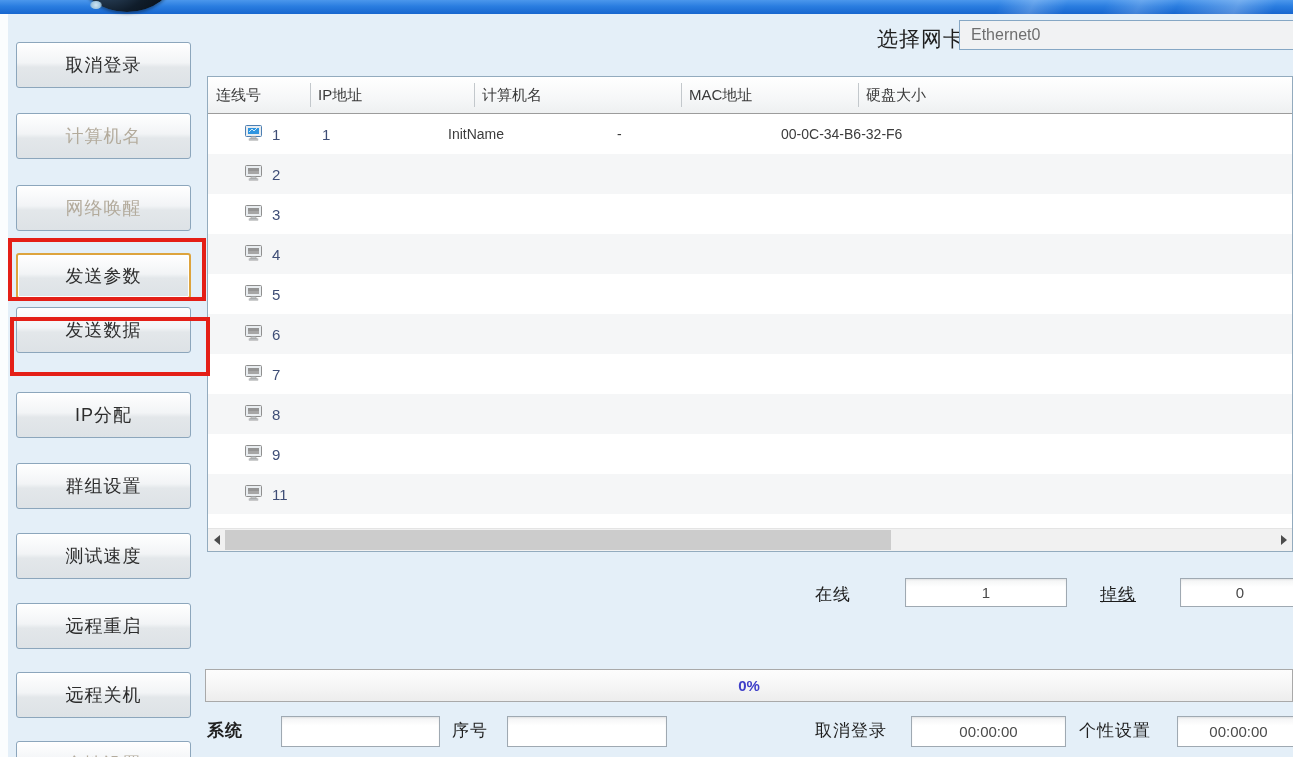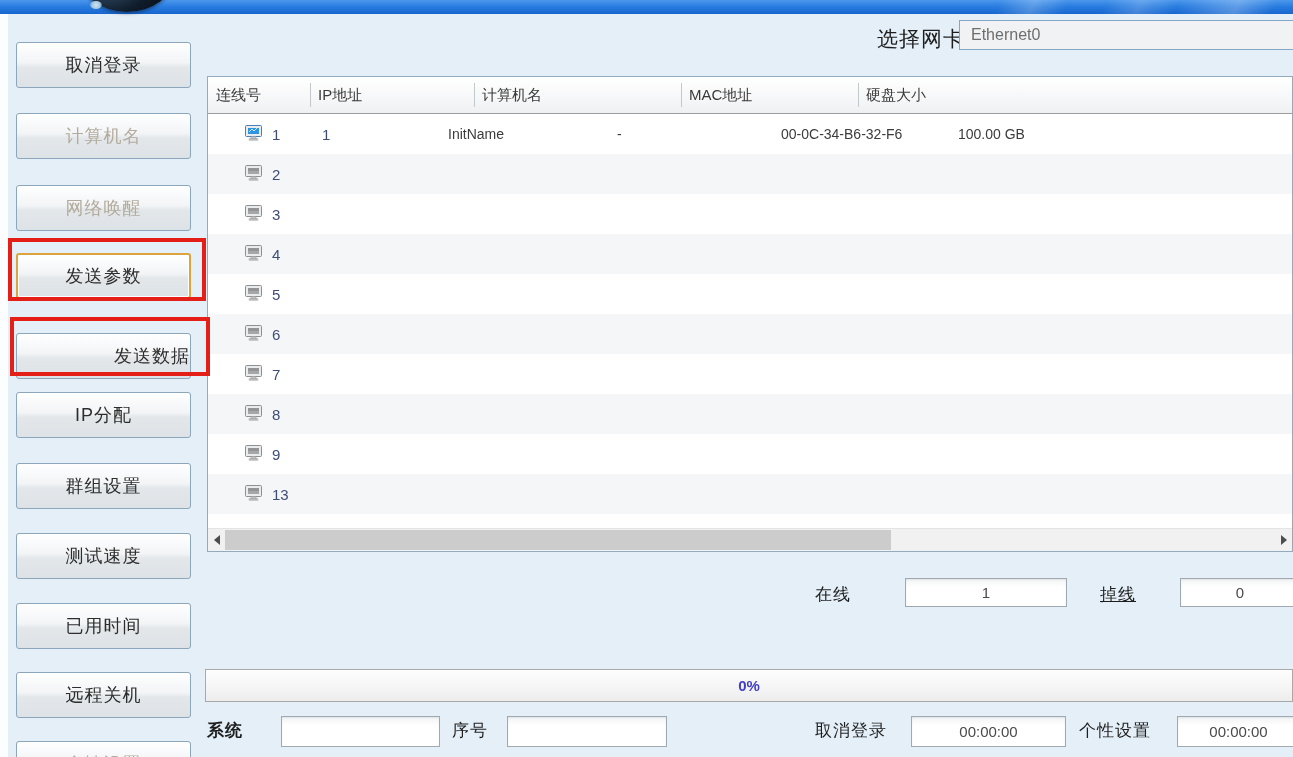--- a/index.html
+++ b/index.html
@@ -155,34 +155,34 @@
     </div>
     <div class="side-btn disabled" style="top: 113px;">
       <span>计算机名</span>
     </div>
     <div class="side-btn disabled" style="top: 185px;">
       <span>网络唤醒</span>
     </div>
     <div class="side-btn focused" style="top: 253px;">
       <span>发送参数</span>
     </div>
-    <div class="side-btn" style="top: 333px; justify-content: flex-end;">
+    <div class="side-btn" style="top: 307px;">
       <span>发送数据</span>
     </div>
     <div class="side-btn" style="top: 392px;">
       <span>IP分配</span>
     </div>
     <div class="side-btn" style="top: 463px;">
       <span>群组设置</span>
     </div>
     <div class="side-btn" style="top: 533px;">
       <span>测试速度</span>
     </div>
     <div class="side-btn" style="top: 603px;">
-      <span>已用时间</span>
+      <span>远程重启</span>
     </div>
     <div class="side-btn" style="top: 672px;">
       <span>远程关机</span>
     </div>
     <div class="side-btn disabled" style="top: 741px;">
       <span>个性设置</span>
     </div>
   </div>
 
 <div class="anno-rect" style="left:8px;top:238px;width:198px;height:63px;"></div>
@@ -208,21 +208,20 @@
               <path d="M5 8 l3 -3 l2 2 l3 -3" stroke="#cde8fa" stroke-width="1" fill="none"></path>
               <path d="M7.5 12.5 h4 l1 2.2 h-6 z" fill="#c2c6c9" stroke="#9a9a9a" stroke-width="0.6"></path>
               <rect x="5" y="14.8" width="9" height="1.4" fill="#b8bcbf" stroke="#9a9a9a" stroke-width="0.4"></rect>
             </svg></span>
           <span class="row-no">1</span>
         </div>
         <div class="tcell row-no" style="width: 126px; font-size: 15px;">1</div>
         <div class="tcell" style="width: 169px;">InitName</div>
         <div class="tcell" style="width: 164px;">-</div>
         <div class="tcell" style="width: 177px;">00-0C-34-B6-32-F6</div>
-        <div class="tcell" style="width: 346px;">100.00 GB</div>
       </div>
       <div class="trow even">
         <div class="tcell first" style="width: 102px;">
           <span><svg class="mon" viewBox="0 0 19 17" xmlns="http://www.w3.org/2000/svg">
               <rect x="1.5" y="1.5" width="16" height="11" rx="1" fill="#e9edf0" stroke="#8f8f8f" stroke-width="1"></rect>
               <rect x="4" y="4" width="11" height="6" fill="#a6a6a6"></rect>
               <rect x="4" y="4" width="11" height="3" fill="#949494"></rect>
               <path d="M7.5 12.5 h4 l1 2.2 h-6 z" fill="#c2c6c9" stroke="#9a9a9a" stroke-width="0.6"></path>
               <rect x="5" y="14.8" width="9" height="1.4" fill="#b8bcbf" stroke="#9a9a9a" stroke-width="0.4"></rect>
             </svg></span>
@@ -355,21 +354,21 @@
       </div>
       <div class="trow even">
         <div class="tcell first" style="width: 102px;">
           <span><svg class="mon" viewBox="0 0 19 17" xmlns="http://www.w3.org/2000/svg">
               <rect x="1.5" y="1.5" width="16" height="11" rx="1" fill="#e9edf0" stroke="#8f8f8f" stroke-width="1"></rect>
               <rect x="4" y="4" width="11" height="6" fill="#a6a6a6"></rect>
               <rect x="4" y="4" width="11" height="3" fill="#949494"></rect>
               <path d="M7.5 12.5 h4 l1 2.2 h-6 z" fill="#c2c6c9" stroke="#9a9a9a" stroke-width="0.6"></path>
               <rect x="5" y="14.8" width="9" height="1.4" fill="#b8bcbf" stroke="#9a9a9a" stroke-width="0.4"></rect>
             </svg></span>
-          <span class="row-no">13</span>
+          <span class="row-no">11</span>
         </div>
         <div class="tcell row-no" style="width: 126px; font-size: 15px;"></div>
         <div class="tcell" style="width: 169px;"></div>
         <div class="tcell" style="width: 164px;"></div>
         <div class="tcell" style="width: 177px;"></div>
         <div class="tcell" style="width: 346px;"></div>
       </div>
     </div>
   <div class="hscroll">
     <div class="hs-arrow left">

